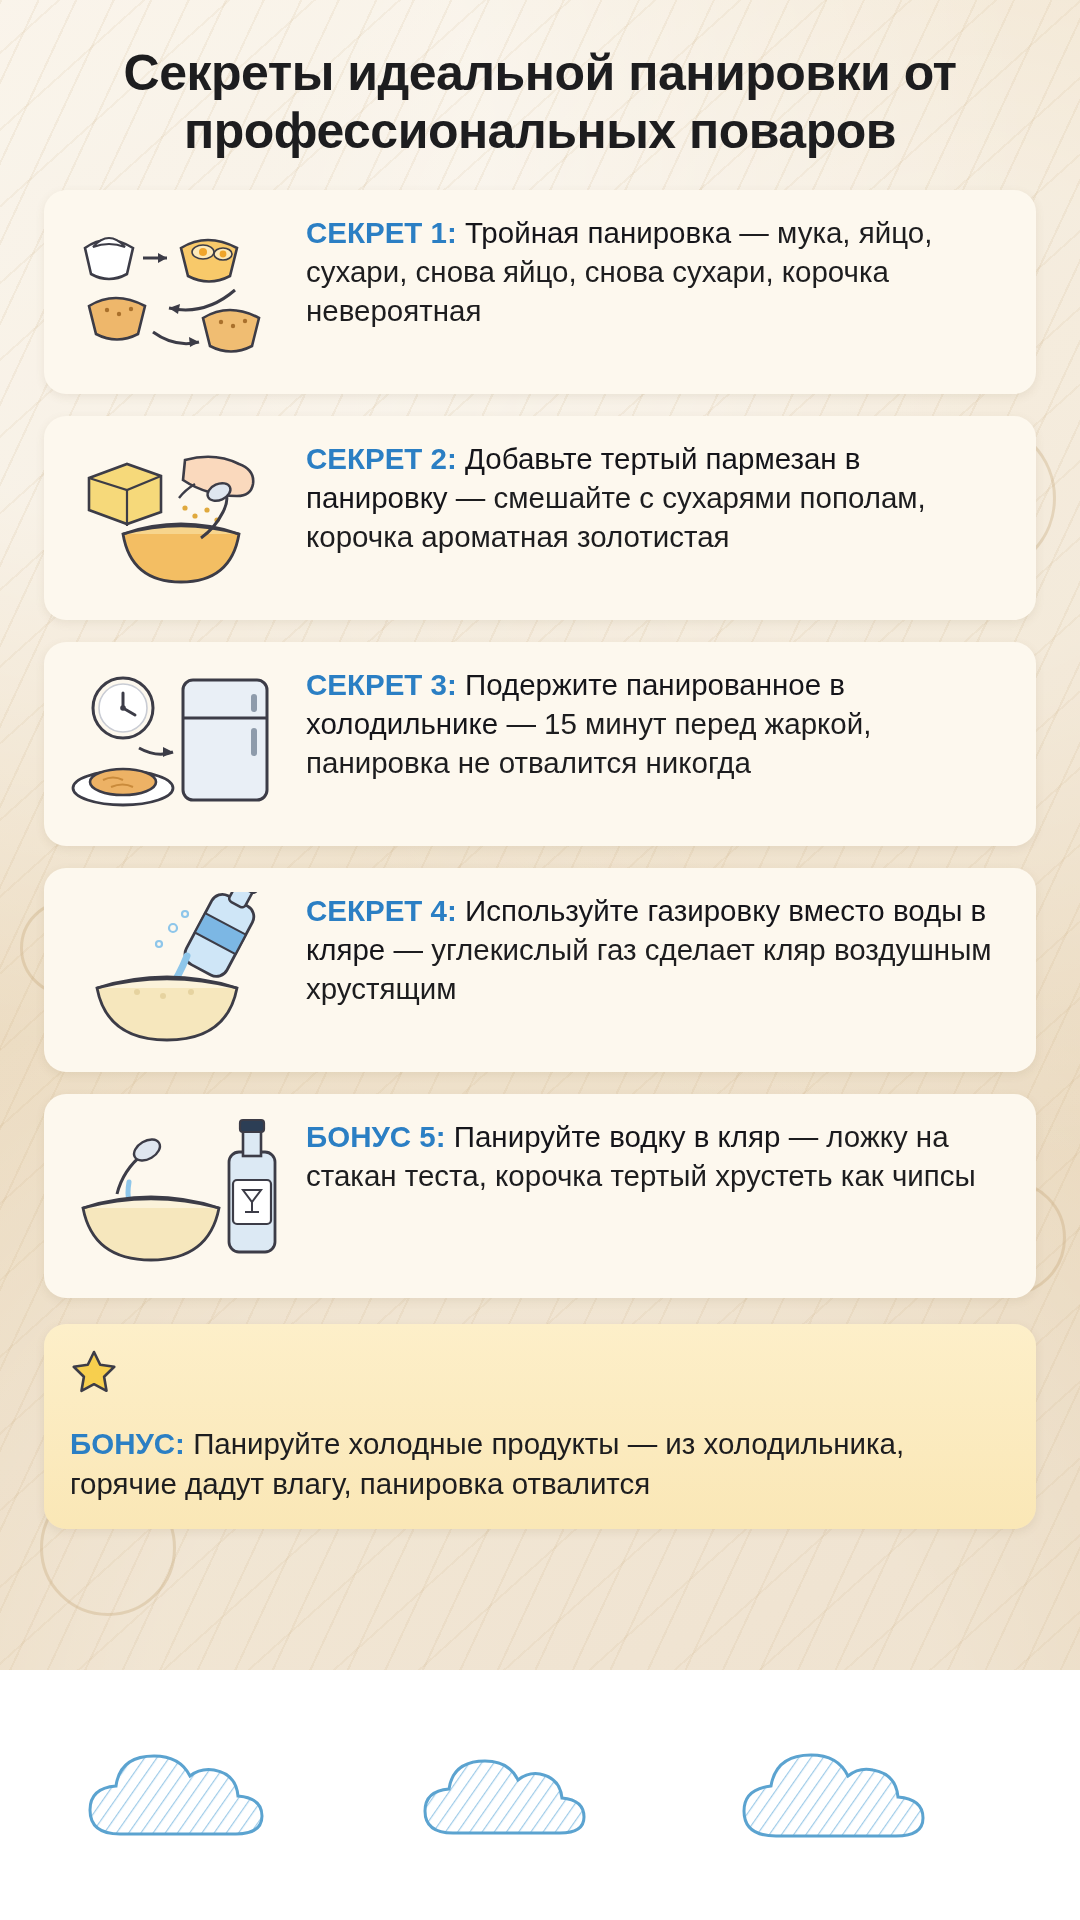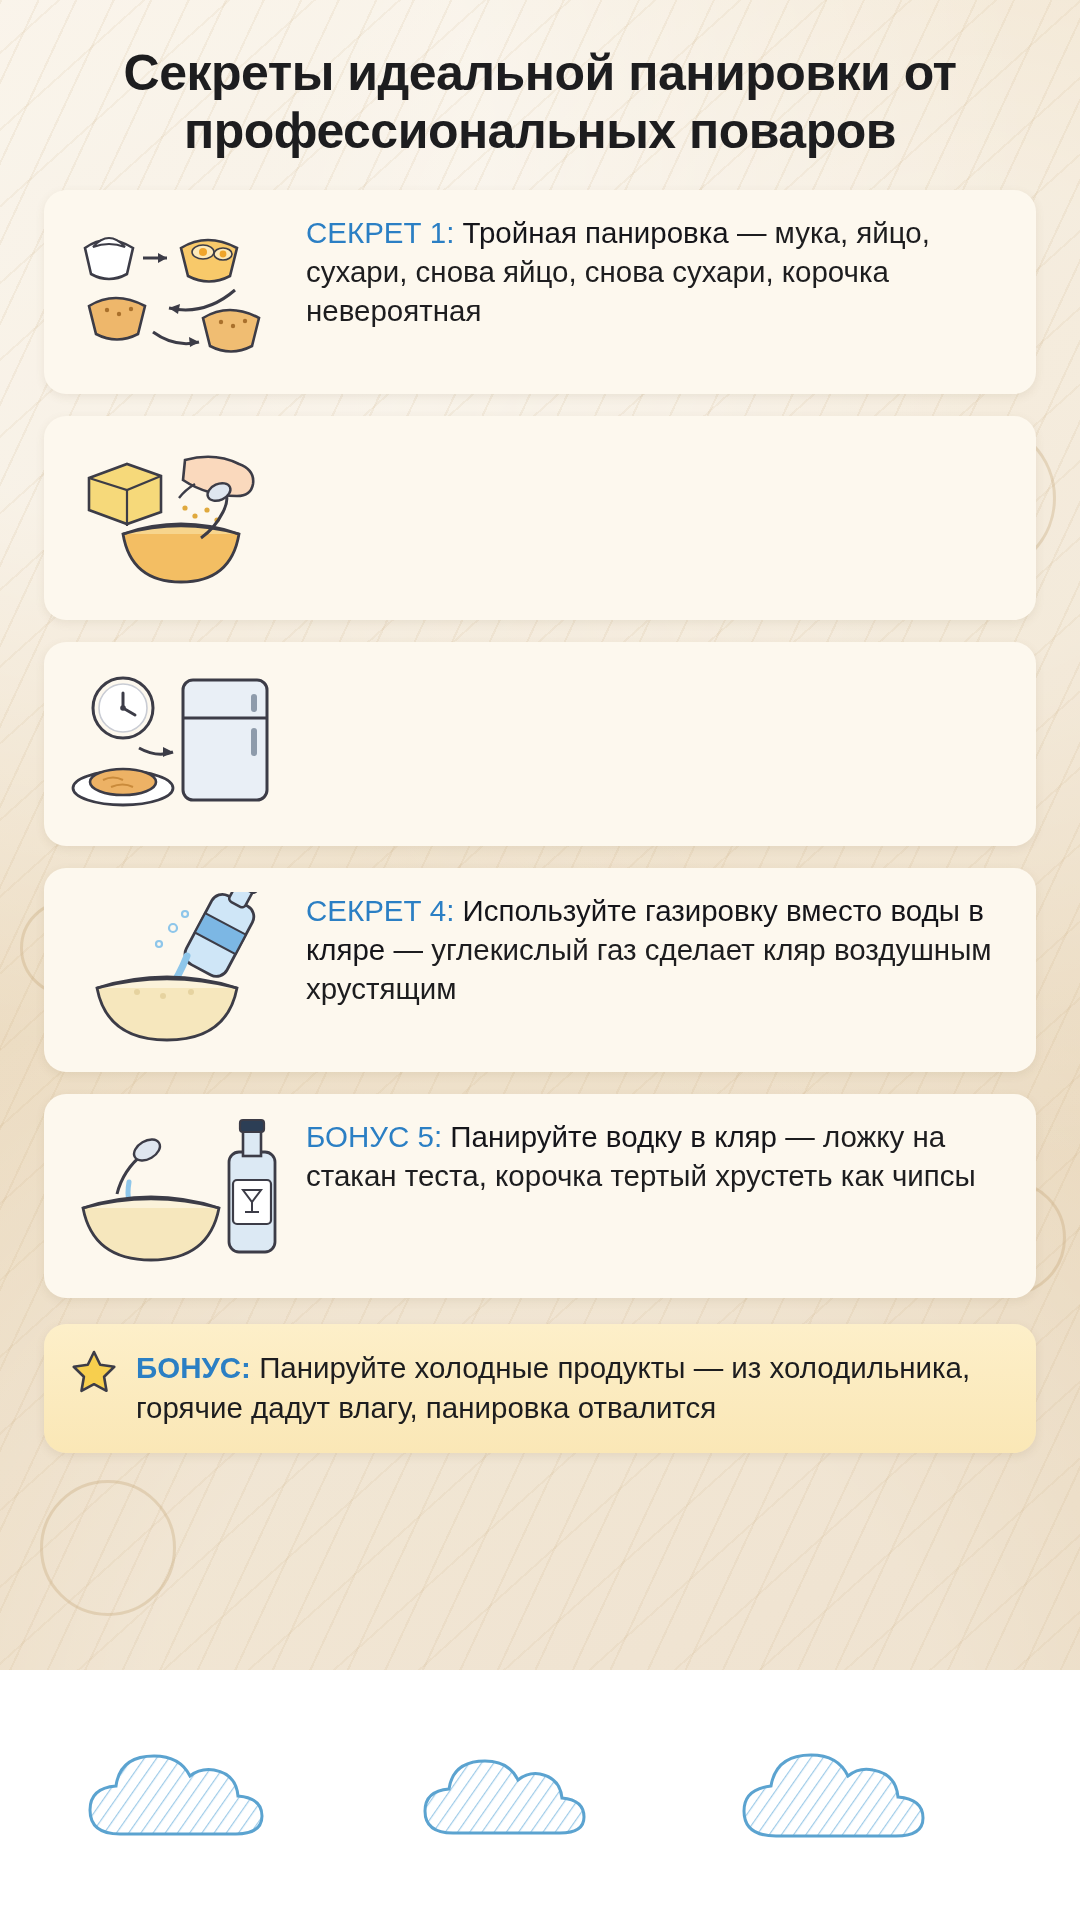--- a/index.html
+++ b/index.html
@@ -82,37 +82,38 @@
   }
   .card .body {
     flex: 1 1 auto;
     font-size: 29.5px;
     line-height: 1.32;
     color: #1d1d1f;
     padding-top: 4px;
   }
   .lbl {
     color: #2b7fc4;
-    font-weight: normal;
+    font-weight: bold;
   }
   .hl {
     font-weight: normal;
     color: #15151a;
   }
 
   
   .bonus {
     display: flex;
     align-items: flex-start;
-    gap: 18px;
+    gap: 28px;
     background: linear-gradient(180deg, #fdefc9 0%, #fae7b6 100%);
     border-radius: 22px;
     padding: 24px 28px 26px 26px;
     box-shadow: 0 3px 10px rgba(120, 95, 55, 0.12);
     margin-top: 26px;
+    flex-direction: column;
   }
   .bonus .body {
     font-size: 29.5px;
     line-height: 1.34;
     color: #1d1d1f;
   }
   .bonus-lbl {
     color: #2b7fc4;
     font-weight: bold;
   }
@@ -204,20 +205,25 @@
         <circle cx="140" cy="70" r="2.6" fill="#e0a93d"></circle>
         <circle cx="150" cy="80" r="2.6" fill="#e0a93d"></circle>
 
         <path d="M56 94 q58 -20 116 0 q-8 48 -58 48 q-50 0 -58 -48 z" fill="#f3be63" stroke="#3c3c47" stroke-width="2.8"></path>
         <path d="M56 94 q58 -16 116 0" fill="#f7d58d" stroke="#3c3c47" stroke-width="2.4"></path>
 
         <path d="M150 46 q16 6 6 26 q-8 16 -22 26" fill="none" stroke="#3c3c47" stroke-width="3"></path>
         <ellipse cx="152" cy="52" rx="12" ry="8" transform="rotate(-24 152 52)" fill="#dfe6ef" stroke="#3c3c47" stroke-width="2.4"></ellipse>
       </svg>
     </div>
+    <div class="body">
+      <span class="lbl">СЕКРЕТ 2:</span>
+      <span class="hl"> Добавьте тертый пармезан в панировку</span>
+      <span> — смешайте с сухарями пополам, корочка ароматная золотистая</span>
+    </div>
   </div>
 
   <div class="card">
     <div class="art">
       <svg width="230" height="160" viewBox="0 0 230 160">
 
         <circle cx="56" cy="42" r="30" fill="#fdf8ee" stroke="#3c3c47" stroke-width="3"></circle>
         <circle cx="56" cy="42" r="24" fill="#ffffff" stroke="#c9ccd4" stroke-width="1.6"></circle>
         <path d="M56 42 v-15 M56 42 l12 7" stroke="#3c3c47" stroke-width="3" fill="none" stroke-linecap="round"></path>
         <circle cx="56" cy="42" r="2.8" fill="#3c3c47"></circle>
@@ -227,20 +233,25 @@
 
         <rect x="116" y="14" width="84" height="120" rx="10" fill="#e9eff6" stroke="#3c3c47" stroke-width="3"></rect>
         <path d="M116 52 h84" stroke="#3c3c47" stroke-width="3"></path>
         <rect x="184" y="28" width="6" height="18" rx="3" fill="#8e9bab"></rect>
         <rect x="184" y="62" width="6" height="28" rx="3" fill="#8e9bab"></rect>
 
         <ellipse cx="56" cy="122" rx="50" ry="17" fill="#ffffff" stroke="#3c3c47" stroke-width="2.8"></ellipse>
         <ellipse cx="56" cy="116" rx="33" ry="13" fill="#edb265" stroke="#3c3c47" stroke-width="2.6"></ellipse>
         <path d="M36 114 q10 -5 20 0 M44 121 q12 -5 22 0" stroke="#c98a3b" stroke-width="2" fill="none"></path>
       </svg>
+    </div>
+    <div class="body">
+      <span class="lbl">СЕКРЕТ 3:</span>
+      <span class="hl"> Подержите панированное в холодильнике</span>
+      <span> — 15 минут перед жаркой, панировка не отвалится никогда</span>
     </div>
   </div>
 
   <div class="card">
     <div class="art">
       <svg width="230" height="160" viewBox="0 0 230 160">
 
         <g transform="rotate(28 150 50)">
           <rect x="126" y="4" width="46" height="78" rx="12" fill="#cfe6f7" stroke="#3c3c47" stroke-width="2.8"></rect>
           <rect x="140" y="-14" width="18" height="22" rx="4" fill="#cfe6f7" stroke="#3c3c47" stroke-width="2.6"></rect>

